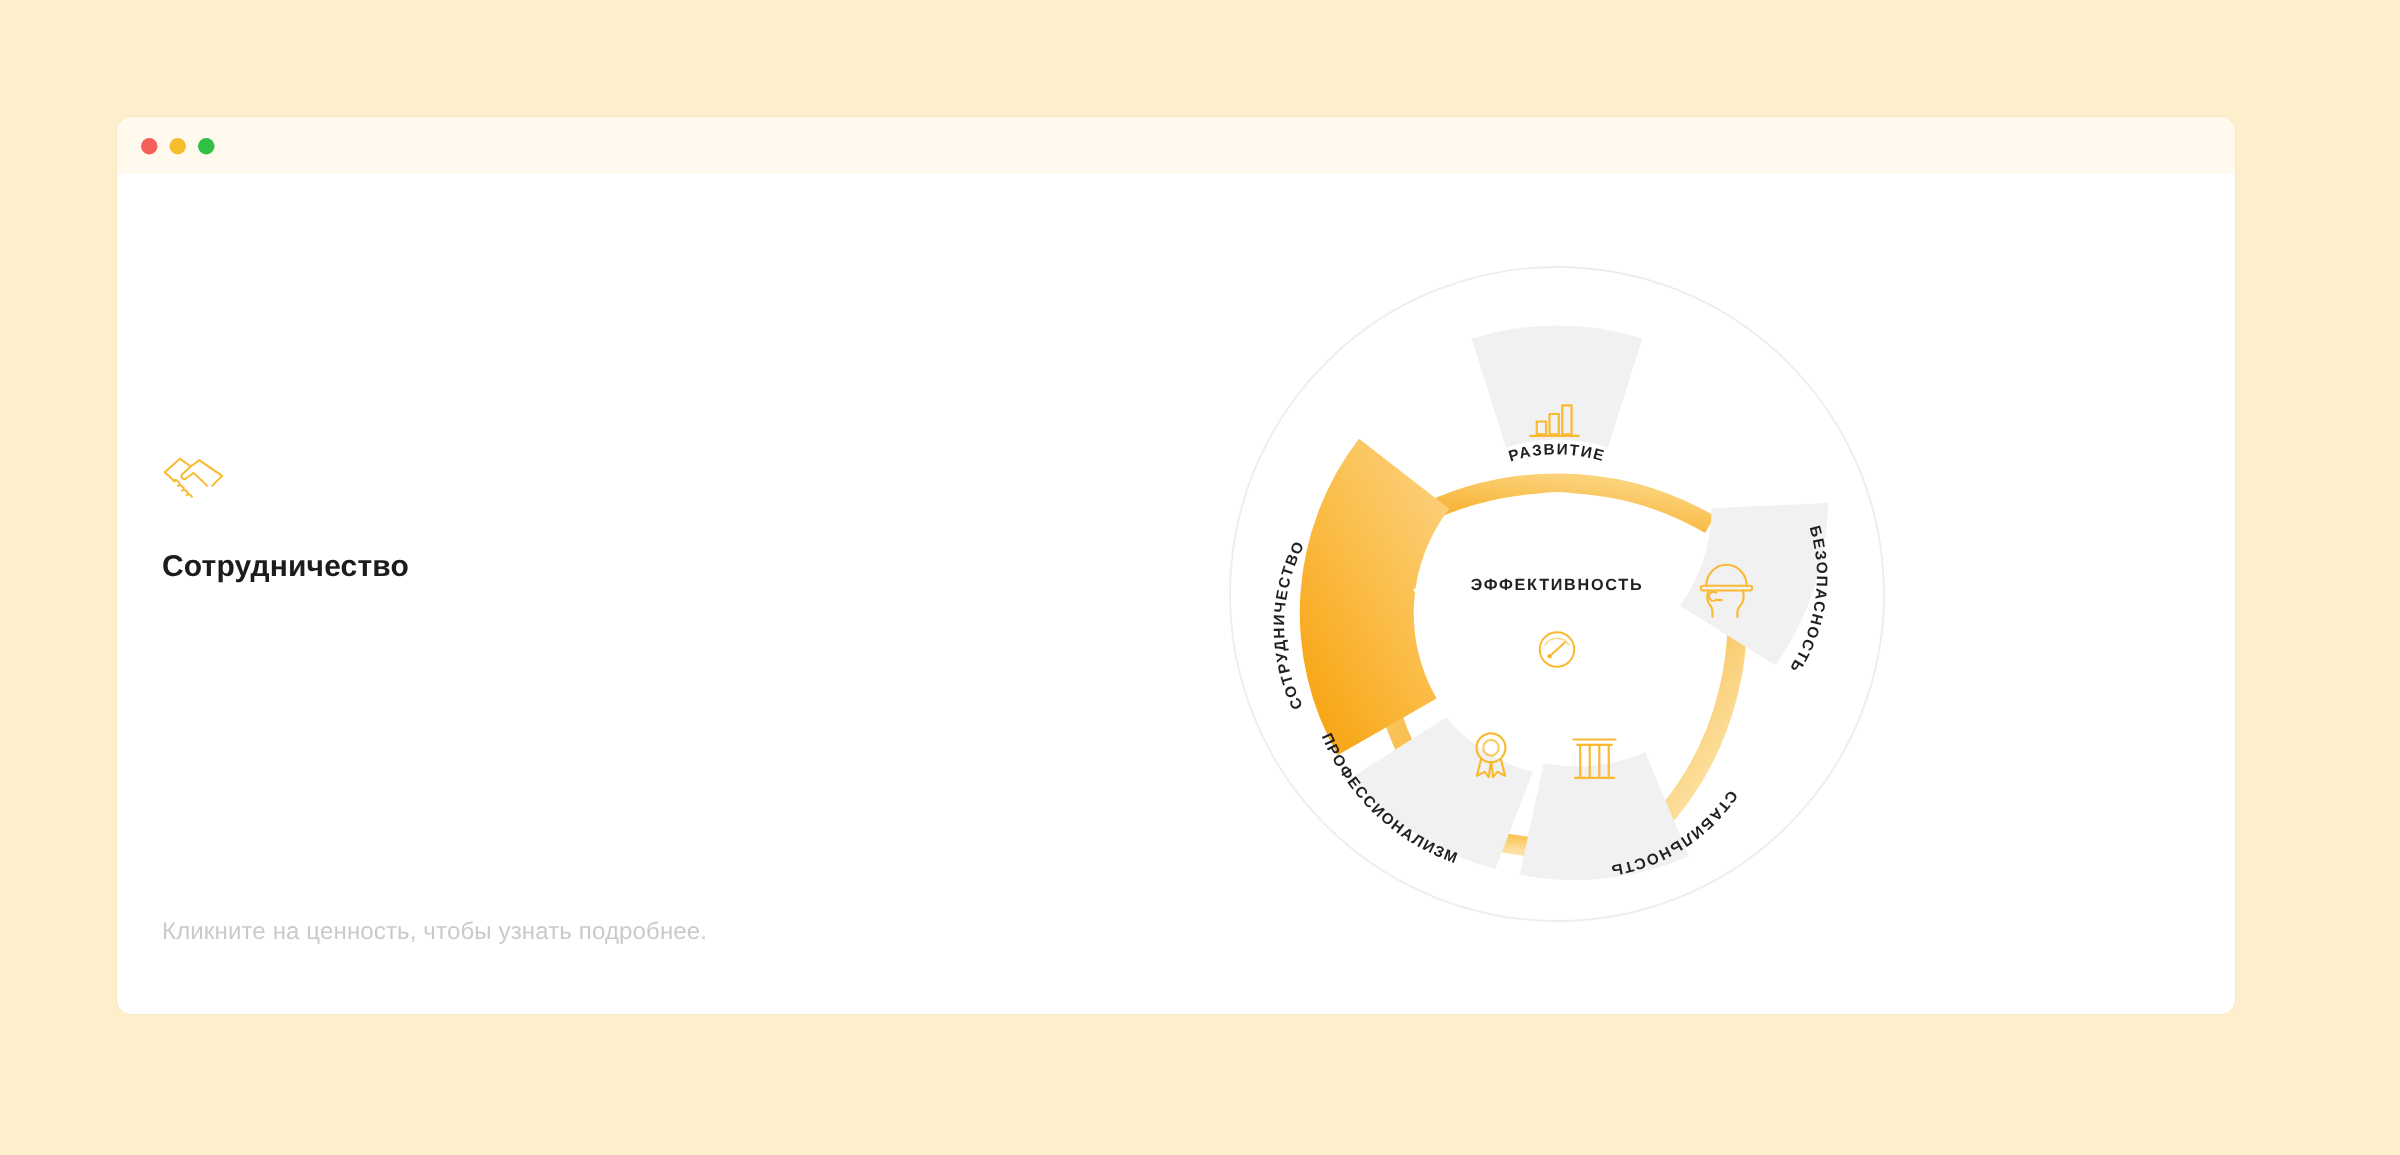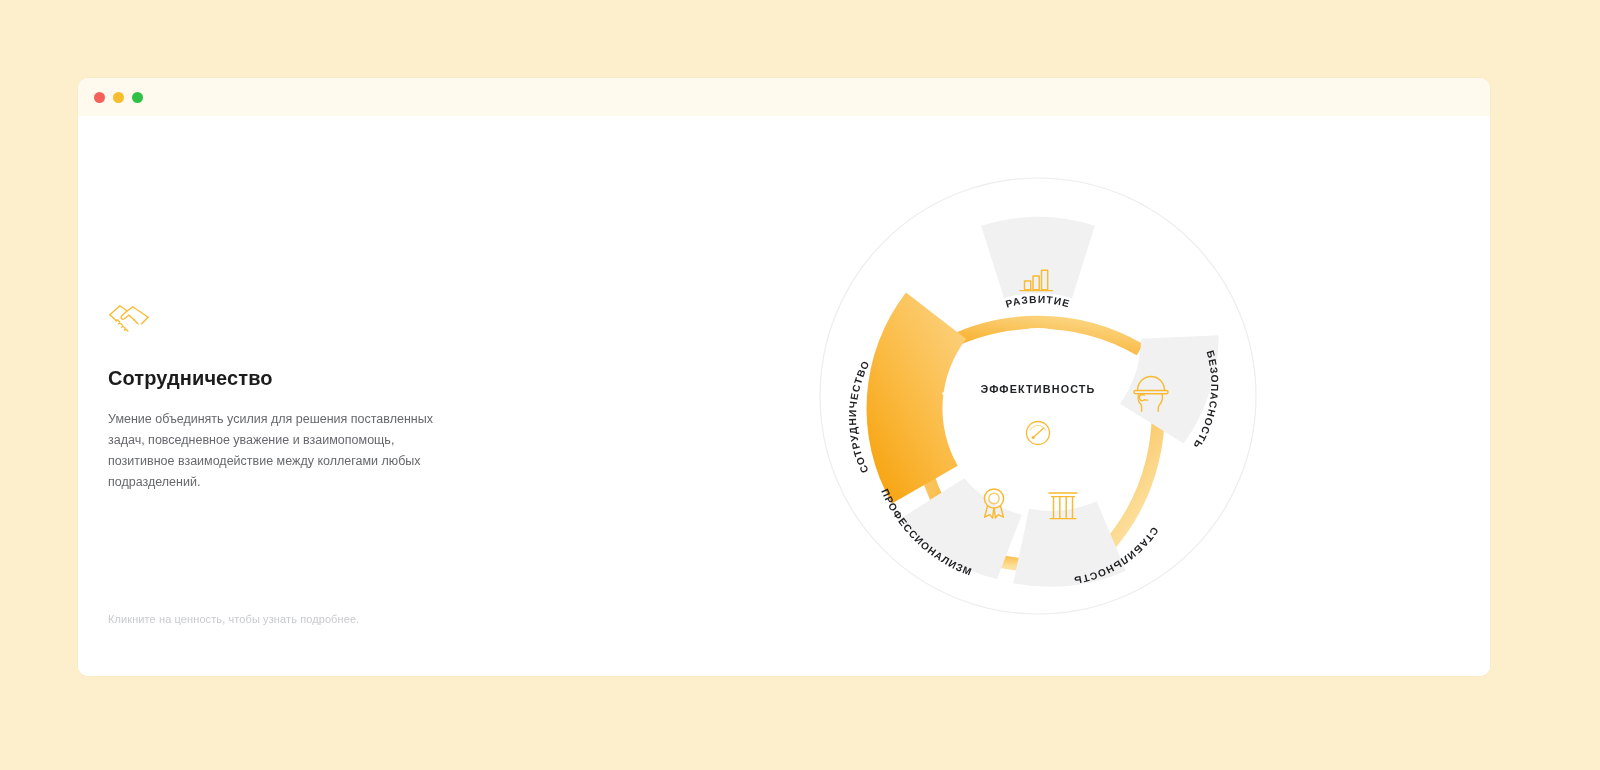--- a/index.html
+++ b/index.html
@@ -54,21 +54,21 @@
   }
   .info-desc {
     font-size: 12.5px;
     line-height: 1.68;
     color: #67686c;
     max-width: 345px;
   }
   .hint {
     position: absolute;
     left: 30px; top: 497px;
-    font-size: 11px;
+    font-size: 16px;
     color: #c9cace;
     letter-spacing: .1px;
   }
 
   
   .wheel {
     position: absolute;
     left: 700px; top: 20px;
     width: 520px; height: 520px;
   }
@@ -114,21 +114,20 @@
           <path d="M14 27.4 a1.9 1.9 0 0 1 2.8 0 l1.3 1.4"></path>
           <path d="M17.2 30.4 a1.8 1.8 0 0 1 2.6 0 l1.1 1.2"></path>
           <path d="M27.5 20 L31.5 24"></path>
           <path d="M42 17 L35 24"></path>
           <path d="M2 14.5 L9 21"></path>
         </svg>
       </div>
 
       <div class="info-title">Сотрудничество</div>
 
-      <div class="info-desc">Умение объединять усилия для решения поставленных задач, повседневное уважение и взаимопомощь, позитивное взаимодействие между коллегами любых подразделений.</div>
     </div>
 
     <div class="hint">Кликните на ценность, чтобы узнать подробнее.</div>
 
     <div class="wheel">
       <svg viewBox="0 0 520 520">
         <defs>
 
           <linearGradient id="ringTop" x1="0" y1="1" x2="1" y2="0">
             <stop offset="0%" stop-color="#f7a81c"></stop>

